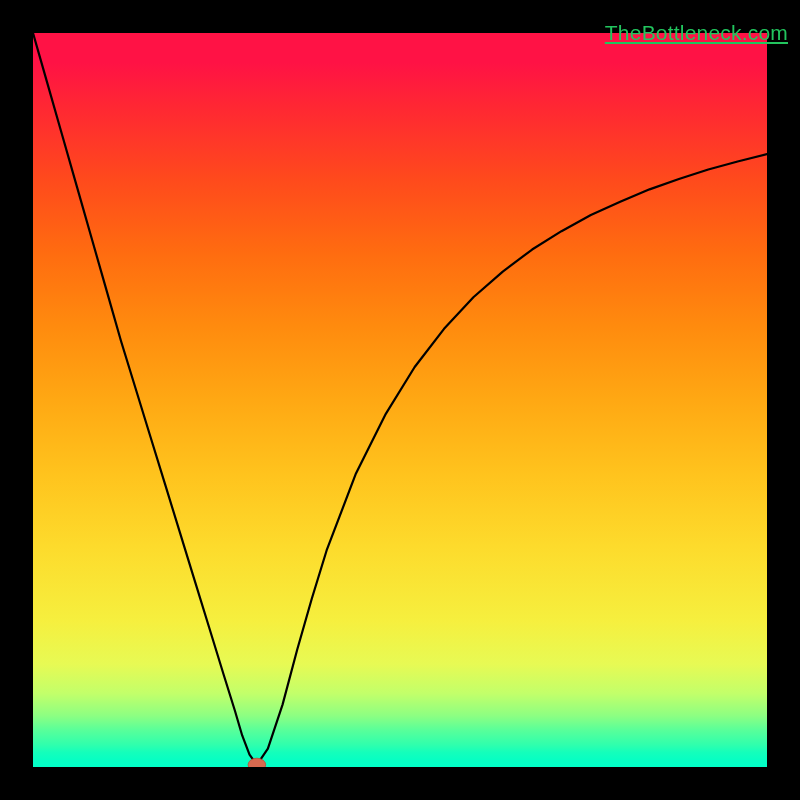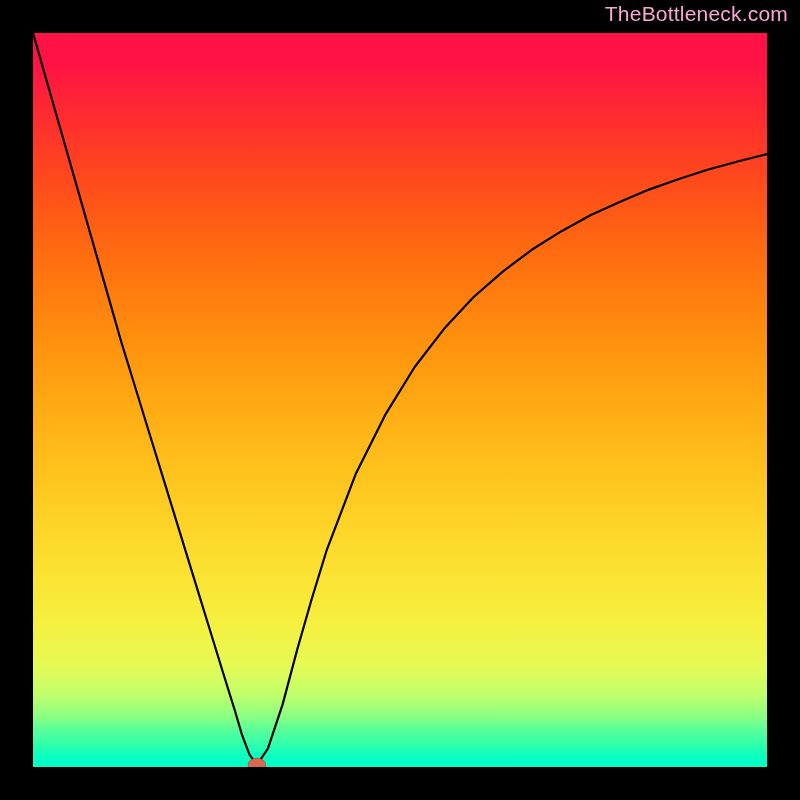--- a/index.html
+++ b/index.html
@@ -46,26 +46,27 @@
   }
   .plot svg {
     position: absolute;
     left: 0;
     top: 0;
     width: 734px;
     height: 734px;
   }
   .watermark {
     position: absolute;
-    top: 2px;
+    top: 21px;
     right: 12px;
-    color: #f9a8d4;
+    color: #22c55e;
     font-size: 21px;
     font-weight: 400;
     letter-spacing: 0.2px;
+    text-decoration: underline;
   }
 </style>
 </head>
 <body>
 
 <div class="frame">
   <div class="plot">
     <svg viewBox="0 0 734 734" preserveAspectRatio="none">
       <path id="curve-path" fill="none" stroke="#000000" stroke-width="2.2" stroke-linecap="round" stroke-linejoin="round" d="M0.00 0.00 L14.68 51.38 L29.36 102.76 L44.04 154.14 L58.72 205.52 L73.40 256.90 L88.08 308.28 L102.76 355.99 L117.44 403.70 L132.12 451.41 L146.80 499.12 L161.48 546.83 L176.16 594.54 L190.84 642.25 L201.85 677.48 L209.19 702.44 L216.53 721.52 L223.87 731.80 L234.88 715.65 L249.56 671.61 L264.24 616.56 L278.92 565.18 L293.60 517.47 L322.96 440.40 L352.32 381.68 L381.68 333.97 L411.04 295.80 L440.40 264.24 L469.76 238.55 L499.12 216.53 L528.48 198.18 L557.84 182.03 L587.20 168.82 L616.56 156.34 L645.92 146.07 L675.28 136.52 L704.64 128.45 L734.00 121.11"></path>
       <ellipse id="min-marker" fill="#d86a50" stroke="#b94e38" stroke-width="0.8" cx="223.87" cy="731.80" rx="8.81" ry="6.61"></ellipse>

